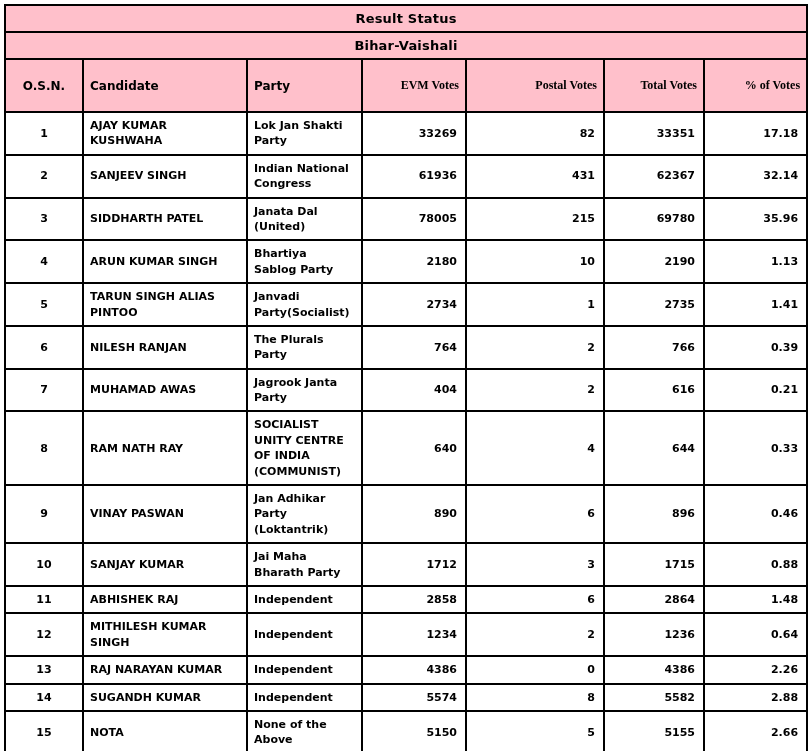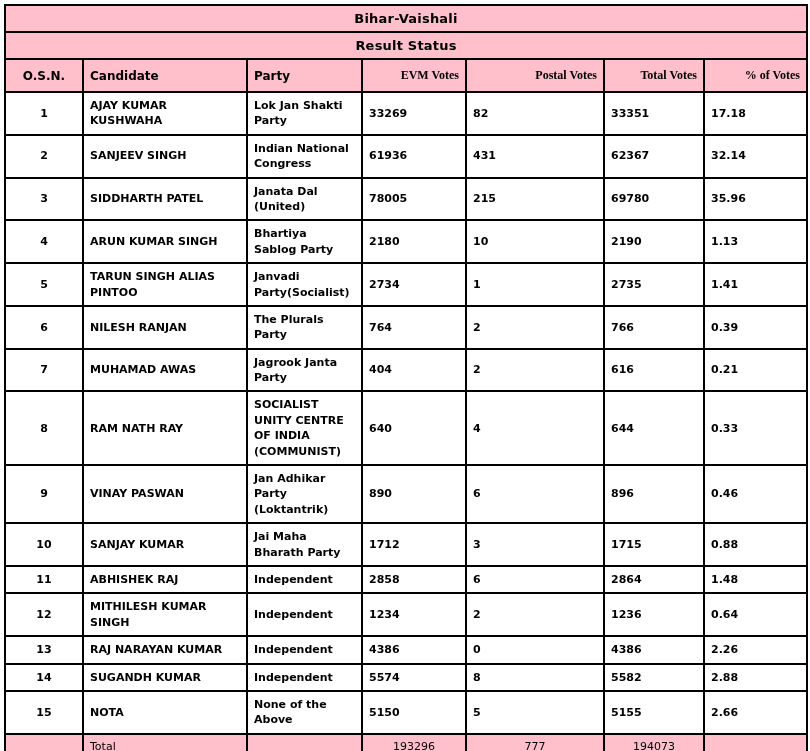--- a/index.html
+++ b/index.html
@@ -35,38 +35,38 @@
     font-weight: bold;
     text-align: center;
     padding: 5px 4px;
     letter-spacing: 0.2px;
   }
   
   tr.col-headers th {
     background: #ffc0cb;
     font-size: 12px;
     font-weight: bold;
-    padding: 8px 6px;
+    padding: 18px 6px;
     white-space: nowrap;
   }
   th.h-center { text-align: center; }
   th.h-left   { text-align: left; margin-top: 39px; }
   th.h-right  { text-align: right; padding-right: 8px; font-family: Liberation Serif, serif; }
   
   tbody td {
     background: #ffffff;
     font-size: 11px;
     font-weight: bold;
     line-height: 1.4;
     padding: 5px 6px;
   }
   td.center { text-align: center; }
   td.text   { text-align: left; }
   td.pre    { white-space: pre-line; }
-  td.num    { padding-right: 8px; white-space: nowrap; }
+  td.num    { text-align: right; padding-right: 8px; white-space: nowrap; }
   
   tr.total-row td {
     background: #ffc0cb;
     font-size: 11px;
     font-weight: normal;
     padding: 4px 6px;
     line-height: 1.4;
   }
   tr.total-row td.t-label { text-align: left; }
   tr.total-row td.t-num   { text-align: center; }
@@ -88,24 +88,24 @@
       <col class="c-osn">
       <col class="c-candidate">
       <col class="c-party">
       <col class="c-evm">
       <col class="c-postal">
       <col class="c-total">
       <col class="c-pct">
     </colgroup>
     <thead>
       <tr>
+        <th class="banner" colspan="7">Result Status</th>
+      </tr>
+      <tr>
         <th class="banner" colspan="7">Bihar-Vaishali</th>
-      </tr>
-      <tr>
-        <th class="banner" colspan="7">Result Status</th>
       </tr>
       <tr class="col-headers">
         <th class="h-center">O.S.N.</th>
         <th class="h-left">Candidate</th>
         <th class="h-left">Party</th>
         <th class="h-right">EVM Votes</th>
         <th class="h-right">Postal Votes</th>
         <th class="h-right">Total Votes</th>
         <th class="h-right">% of Votes</th>
       </tr>

